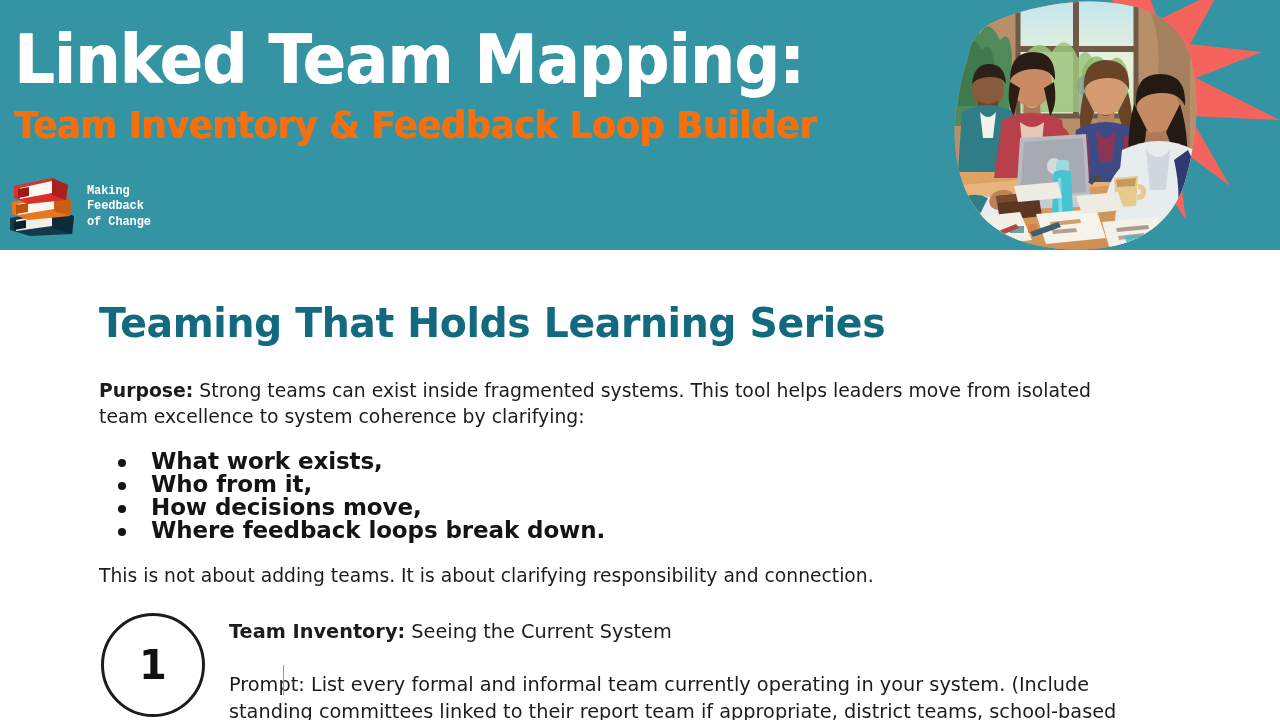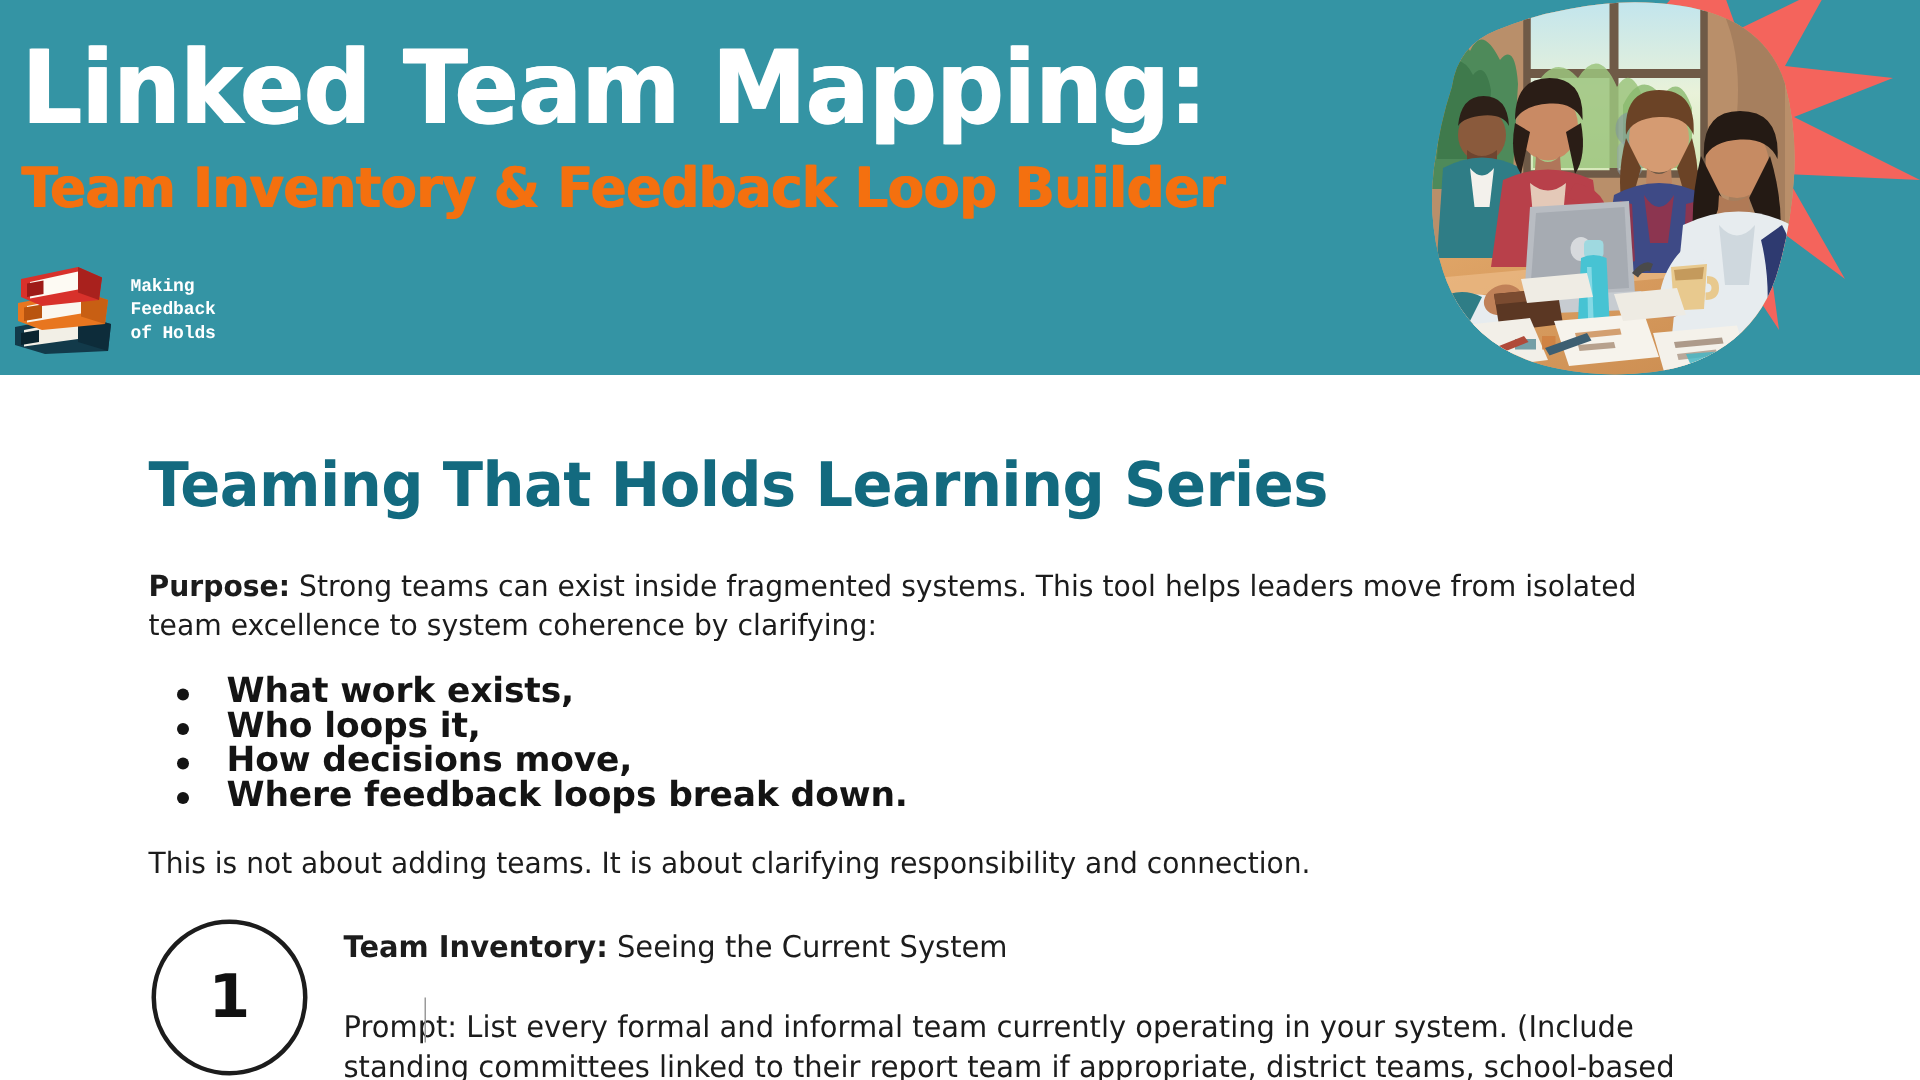--- a/index.html
+++ b/index.html
@@ -407,34 +407,34 @@
         <path d="M8 29 L20 27 L20 36 L8 38 Z" fill="#b9540f"></path>
 
         <path d="M6 10 L44 2 L60 9 L58 24 L20 28 L6 22 Z" fill="#d8312b"></path>
         <path d="M44 2 L60 9 L58 24 L44 19 Z" fill="#a9211d"></path>
         <path d="M12 12 L44 5 L44 17 L12 23 Z" fill="#fdfaf3"></path>
         <path d="M10 13 L21 11 L21 20 L10 22 Z" fill="#9e1a17"></path>
       </svg>
       <div>
         <div class="logo-text">Making</div>
         <div class="logo-text">Feedback</div>
-        <div class="logo-text">of Holds</div>
+        <div class="logo-text">of Change</div>
       </div>
     </div>
   </div>
 
   <div class="content">
 
     <div class="h1-teal">Teaming That Holds Learning Series</div>
 
     <p class="purpose-para"><b>Purpose:</b><span> Strong teams can exist inside fragmented systems. This tool helps leaders move from isolated team excellence to system coherence by clarifying:</span></p>
 
     <ul class="bullets">
       <li><span class="bullet-dot"></span><span>What work exists,</span></li>
-      <li><span class="bullet-dot"></span><span>Who loops it,</span></li>
+      <li><span class="bullet-dot"></span><span>Who from it,</span></li>
       <li><span class="bullet-dot"></span><span>How decisions move,</span></li>
       <li><span class="bullet-dot"></span><span>Where feedback loops break down.</span></li>
     </ul>
 
     <p class="closing-para">This is not about adding teams. It is about clarifying responsibility and connection.</p>
 
     <div class="step-circle">
       <span class="step-number">1</span>
     </div>
 

